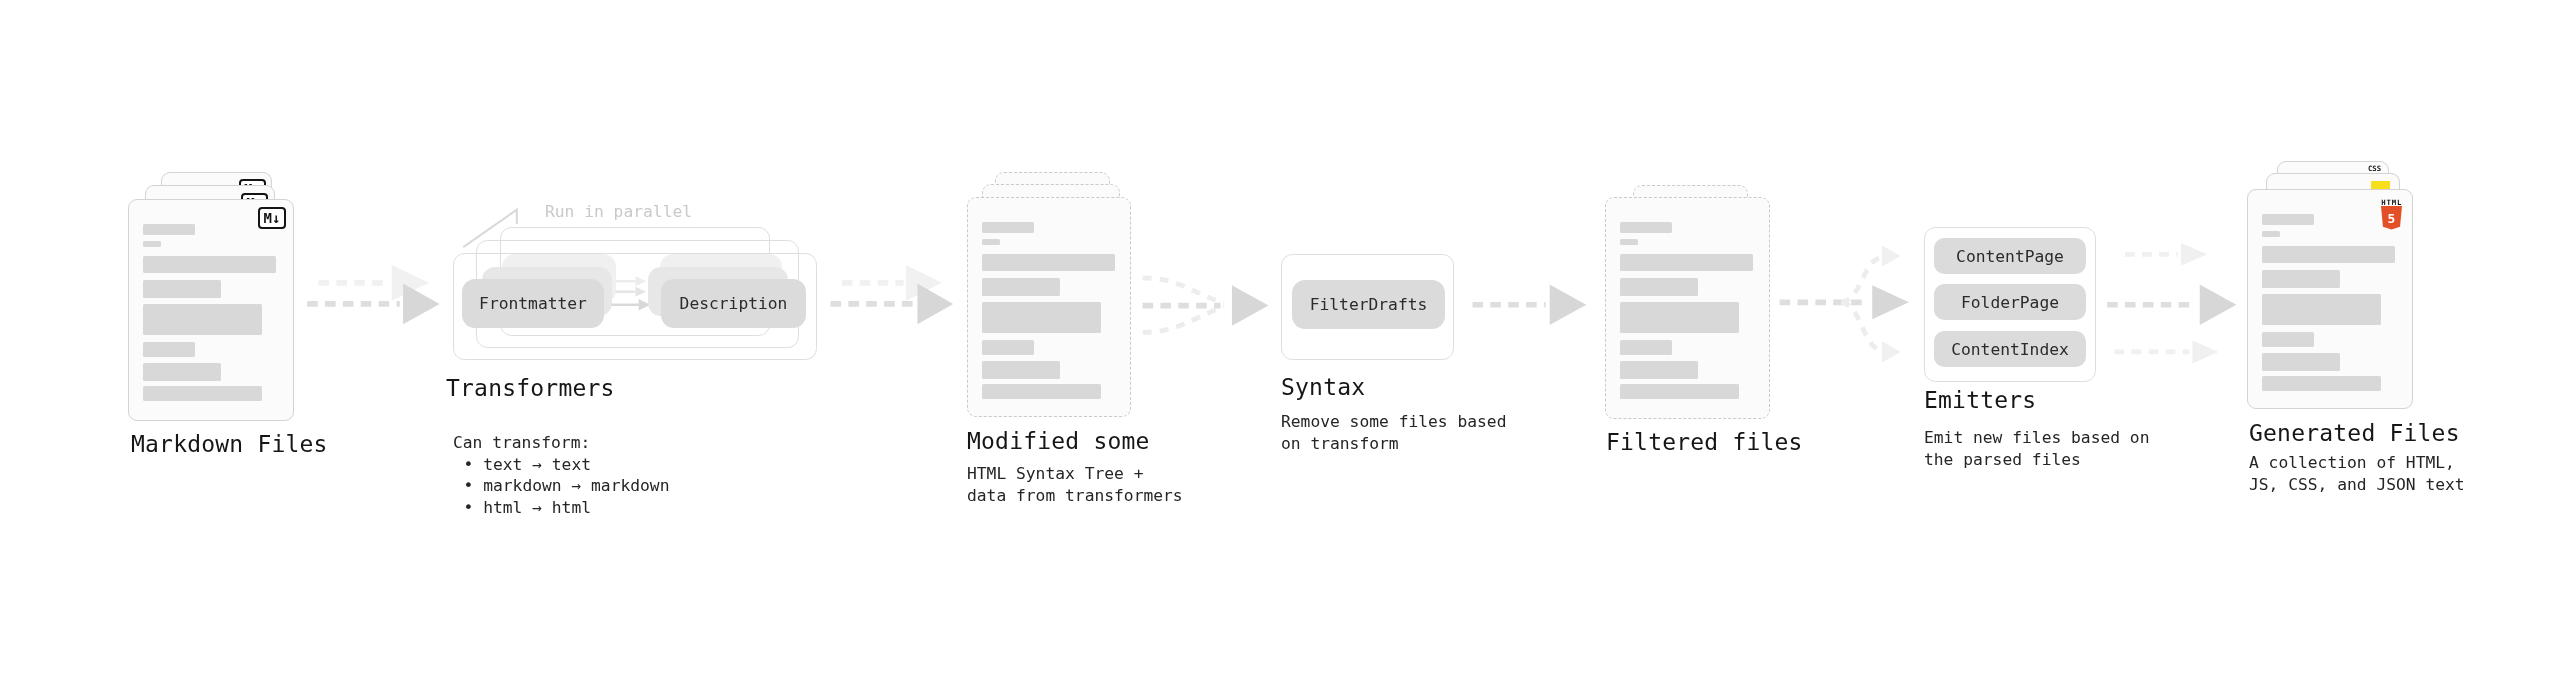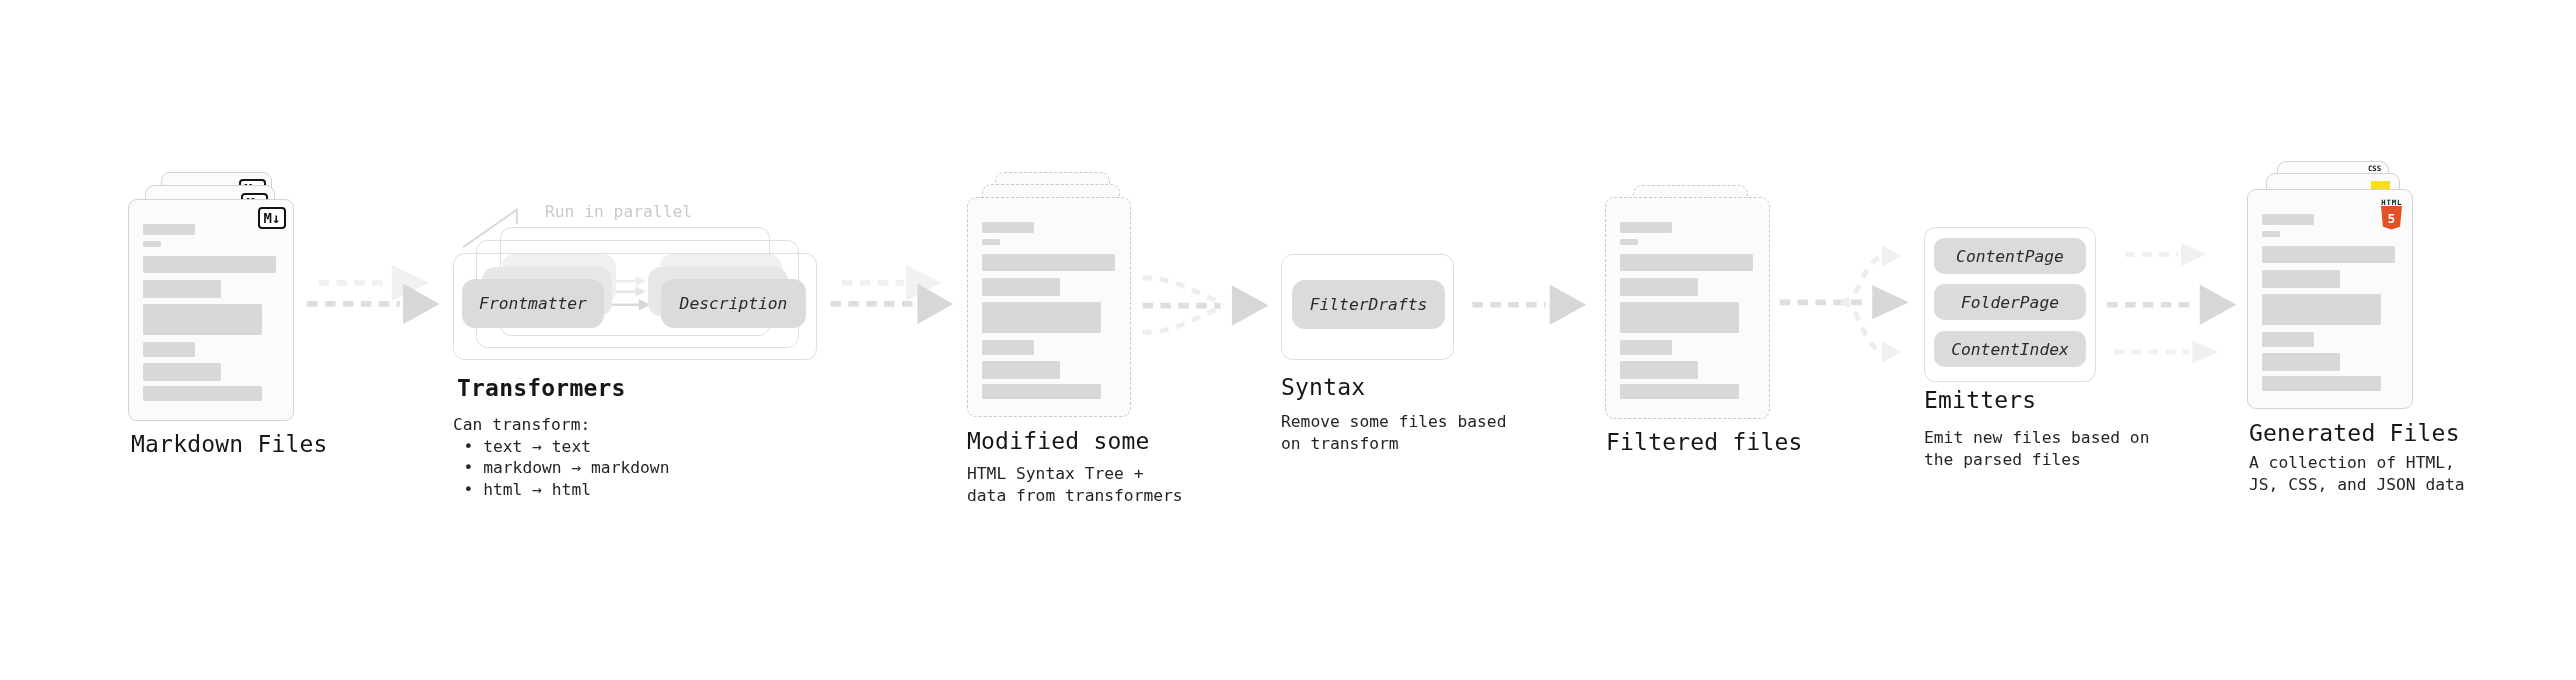--- a/index.html
+++ b/index.html
@@ -18,21 +18,21 @@
 
   
   .file { position:absolute; background:#fbfbfb; border:1.6px solid #d3d3d3; border-radius:9px; box-sizing:border-box; }
   .file.dashed { border:1.6px dashed #c9c9c9; }
   .bars { position:absolute; left:14px; top:23.6px; right:11.4px; }
   .bar  { background:#d8d8d8; border-radius:1.6px; }
 
   
   .box  { position:absolute; border:1.6px solid #dedede; border-radius:11.4px; box-sizing:border-box; background:transparent; }
   .pill { position:absolute; background:#dbdbdb; border-radius:13px; display:flex; align-items:center; justify-content:center;
-          font-size:16.3px; color:#2b2b2b; box-sizing:border-box; white-space:nowrap;font-style:italic; }
+          font-size:16.3px; color:#2b2b2b; box-sizing:border-box; white-space:nowrap; }
   .pill.l1 { background:#e7e7e7; }
   .pill.l2 { background:#f0f0f0; }
   .pill.sm { border-radius:10.6px; }
 
   
   .title { position:absolute; font-size:23px; font-weight:500; color:#161616; letter-spacing:0.2px; line-height:1.1; white-space:nowrap; }
   .desc  { position:absolute; font-size:16.3px; color:#252525; line-height:21.5px; white-space:pre-line; }
   .bullets { position:absolute; font-size:16.3px; color:#252525; line-height:21.5px; }
   .bullets .bl { padding-left:10.6px; }
   .annotation { position:absolute; font-size:16.3px; color:#c9c9c9; white-space:nowrap; }
@@ -135,22 +135,22 @@
     <div class="pill l2" style="left:502px; top:254px; width:114px; height:49px;"></div>
     <div class="pill l1" style="left:482px; top:267px; width:130px; height:49px;"></div>
     <div class="pill" style="left:462px; top:279px; width:142px; height:49px;">Frontmatter</div>
 
     <div class="pill l2" style="left:660px; top:254px; width:122px; height:49px;"></div>
     <div class="pill l1" style="left:648px; top:267px; width:140px; height:49px;"></div>
     <div class="pill" style="left:661px; top:279px; width:145px; height:49px;">Description</div>
 
     <div class="annotation" style="left:525px; top:202px;margin-left:20px;">Run in parallel</div>
 
-    <div class="title" style="left:457px; top:376px;font-weight:bold;">Transformers</div>
-    <div class="bullets" style="left:453px; top:414px;">
+    <div class="title" style="left:446px; top:376px;">Transformers</div>
+    <div class="bullets" style="left:453px; top:432px;">
       <div>Can transform:</div>
       <div class="bl">• text → text</div>
       <div class="bl">• markdown → markdown</div>
       <div class="bl">• html → html</div>
     </div>
   </div>
 
   <div>
     <div class="file dashed" style="left:995px; top:172px; width:115px; height:89px;"></div>
     <div class="file dashed" style="left:982px; top:184px; width:138px; height:89px;"></div>
@@ -230,17 +230,17 @@
           <div class="bar" style="width: 133px; height: 17px; margin-top: 9px;"></div>
           <div class="bar" style="width: 78px; height: 18px; margin-top: 6.5px;"></div>
           <div class="bar" style="width: 119px; height: 31px; margin-top: 6.5px;"></div>
           <div class="bar" style="width: 52px; height: 15.4px; margin-top: 6.5px;"></div>
           <div class="bar" style="width: 78px; height: 18px; margin-top: 5.7px;"></div>
           <div class="bar" style="width: 119px; height: 14.6px; margin-top: 5.7px;"></div>
         </div>
     </div>
     <div class="title" style="left:2249px; top:421px;">Generated Files</div>
     <div class="desc" style="left:2249px; top:452px;">A collection of HTML,
-JS, CSS, and JSON data</div>
+JS, CSS, and JSON text</div>
   </div>
 
 </div>
 
 
 </body></html>

